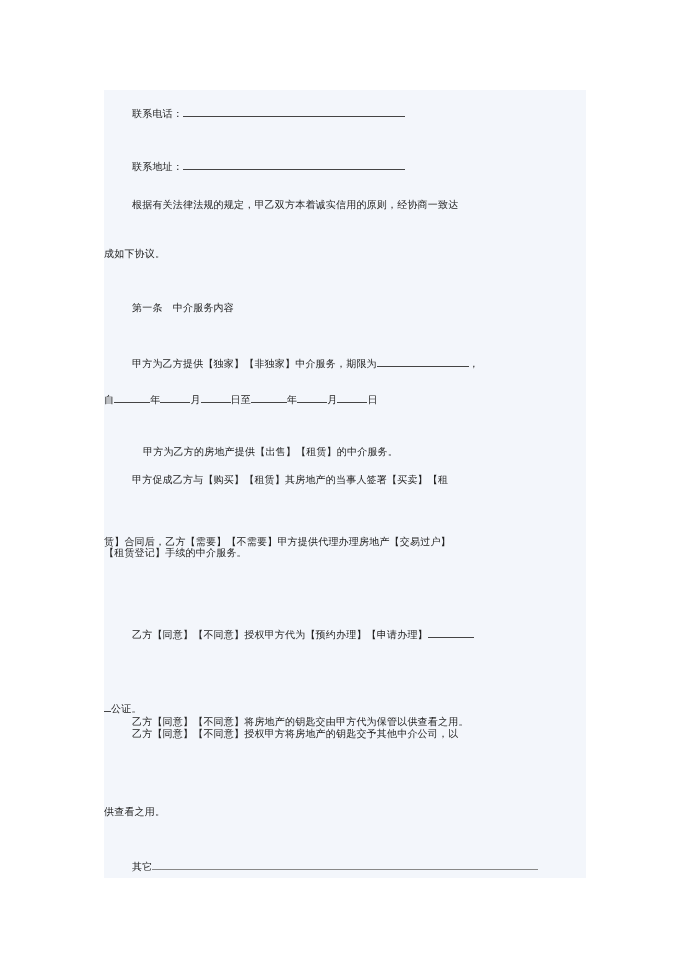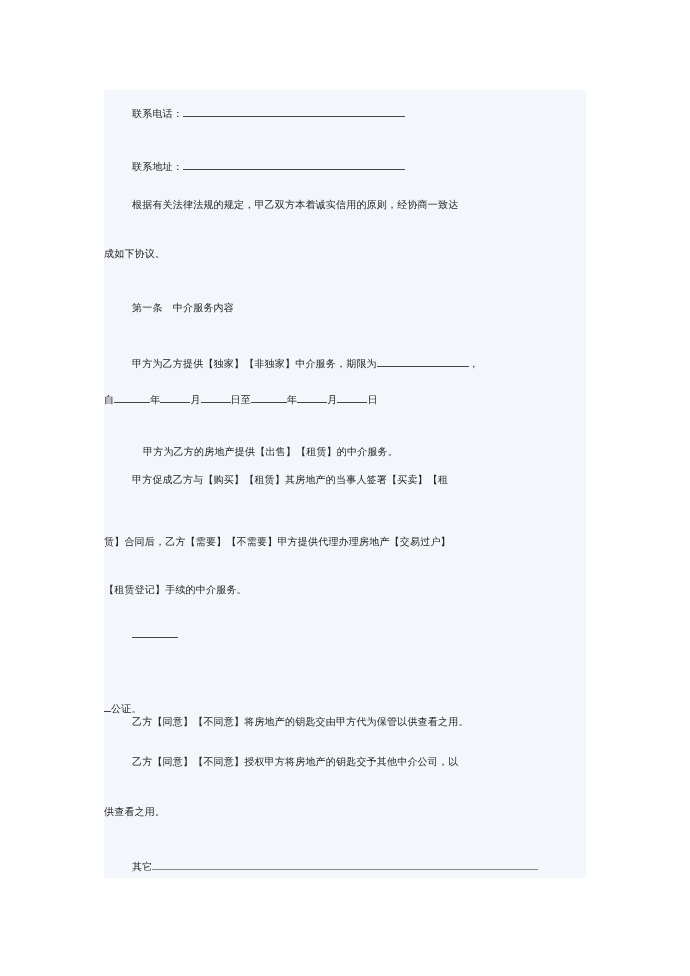--- a/index.html
+++ b/index.html
@@ -62,29 +62,29 @@
   <span>甲方为乙方提供【独家】【非独家】中介服务，期限为</span><span class="blank" style="width:92px;"></span><span>，</span>
 </div>
 <div class="line" style="top:388px;">
   <span>自</span><span class="blank" style="width:36px;"></span><span>年</span><span class="blank" style="width:30px;"></span><span>月</span><span class="blank" style="width:30px;"></span><span>日至</span><span class="blank" style="width:36px;"></span><span>年</span><span class="blank" style="width:30px;"></span><span>月</span><span class="blank" style="width:30px;"></span><span>日</span>
 </div>
 
 <div class="line indent" style="top:442px;margin-left:11px;">甲方为乙方的房地产提供【出售】【租赁】的中介服务。</div>
 
 <div class="line indent" style="top:470px;">甲方促成乙方与【购买】【租赁】其房地产的当事人签署【买卖】【租</div>
 <div class="line" style="top:532px;">赁】合同后，乙方【需要】【不需要】甲方提供代理办理房地产【交易过户】</div>
-<div class="line" style="top:580px;">【租赁登记】手续的中介服务。</div>
+<div class="line" style="top:544px;font-family:Liberation Mono, monospace;">【租赁登记】手续的中介服务。</div>
 
 <div class="line indent" style="top:623px;">
-  <span class="blank" style="width:46px;"></span>
+  <span>乙方【同意】【不同意】授权甲方代为【预约办理】【申请办理】</span><span class="blank" style="width:46px;"></span>
 </div>
 <div class="line" style="top:697px;">
   <span class="blank" style="width:7px;"></span><span>公证。</span>
 </div>
 
 <div class="line indent" style="top:712px;">乙方【同意】【不同意】将房地产的钥匙交由甲方代为保管以供查看之用。</div>
 
-<div class="line indent" style="top:752px;">乙方【同意】【不同意】授权甲方将房地产的钥匙交予其他中介公司，以</div>
+<div class="line indent" style="top:724px;">乙方【同意】【不同意】授权甲方将房地产的钥匙交予其他中介公司，以</div>
 <div class="line" style="top:802px;">供查看之用。</div>
 
 <div class="line indent" style="top:855px;">
   <span>其它</span><span class="blank gray" style="width:386px;"></span>
 </div>
 
 </body></html>

